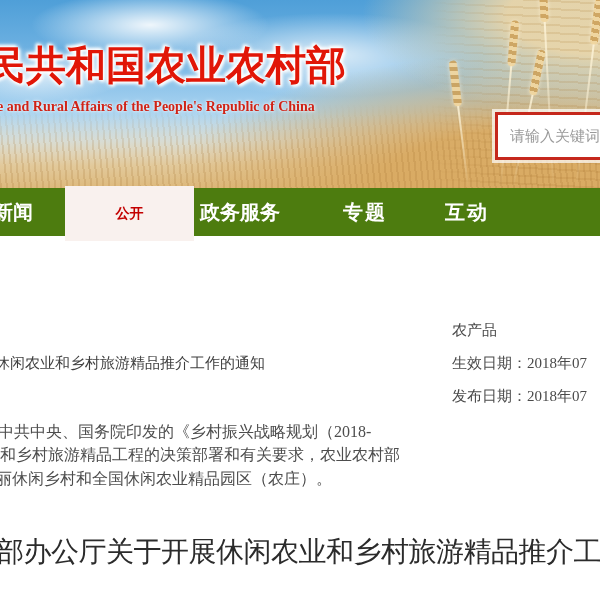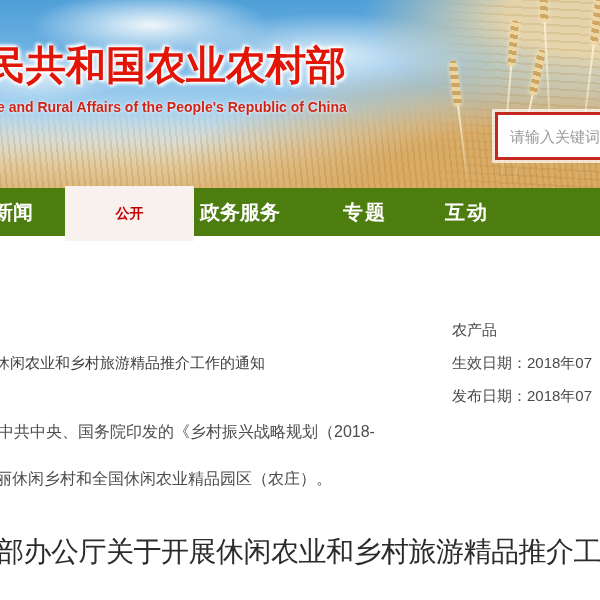--- a/index.html
+++ b/index.html
@@ -1,19 +1,19 @@
 <!DOCTYPE html>
 <html><head>
 <meta charset="utf-8">
 <style>
   html,body{margin:0;padding:0;background:#fff;}
   *{box-sizing:border-box;}
   .stage{
     position:relative;width:600px;height:600px;overflow:hidden;background:#fff;
-    font-family:Liberation Sans, sans-serif;
+    font-family:Liberation Serif, serif;
   }
 
   
   .header{position:absolute;left:0;top:0;width:600px;height:188px;overflow:hidden;}
   .sky{
     position:absolute;inset:0;
     background:
       radial-gradient(ellipse 170px 48px at 150px 25px, rgba(255,255,255,.9), rgba(255,255,255,0) 70%),
       radial-gradient(ellipse 220px 60px at 330px 55px, rgba(255,255,255,.75), rgba(255,255,255,0) 70%),
       radial-gradient(ellipse 130px 40px at 35px 75px, rgba(255,255,255,.7), rgba(255,255,255,0) 70%),
@@ -148,17 +148,18 @@
       <span>生效日期：</span>
         <span>2018年07</span>
     </div>
     <div class="meta-row">
       <span>发布日期：</span>
         <span>2018年07</span>
     </div>
   </div>
 
   <div class="para-line pl0">中共中央、国务院印发的《乡村振兴战略规划（2018-</div>
+  <div class="para-line pl1">和乡村旅游精品工程的决策部署和有关要求，农业农村部</div>
   <div class="para-line pl2">丽休闲乡村和全国休闲农业精品园区（农庄）。</div>
 
   <div class="headline">部办公厅关于开展休闲农业和乡村旅游精品推介工</div>
 
 </div>
 
 </body></html>

